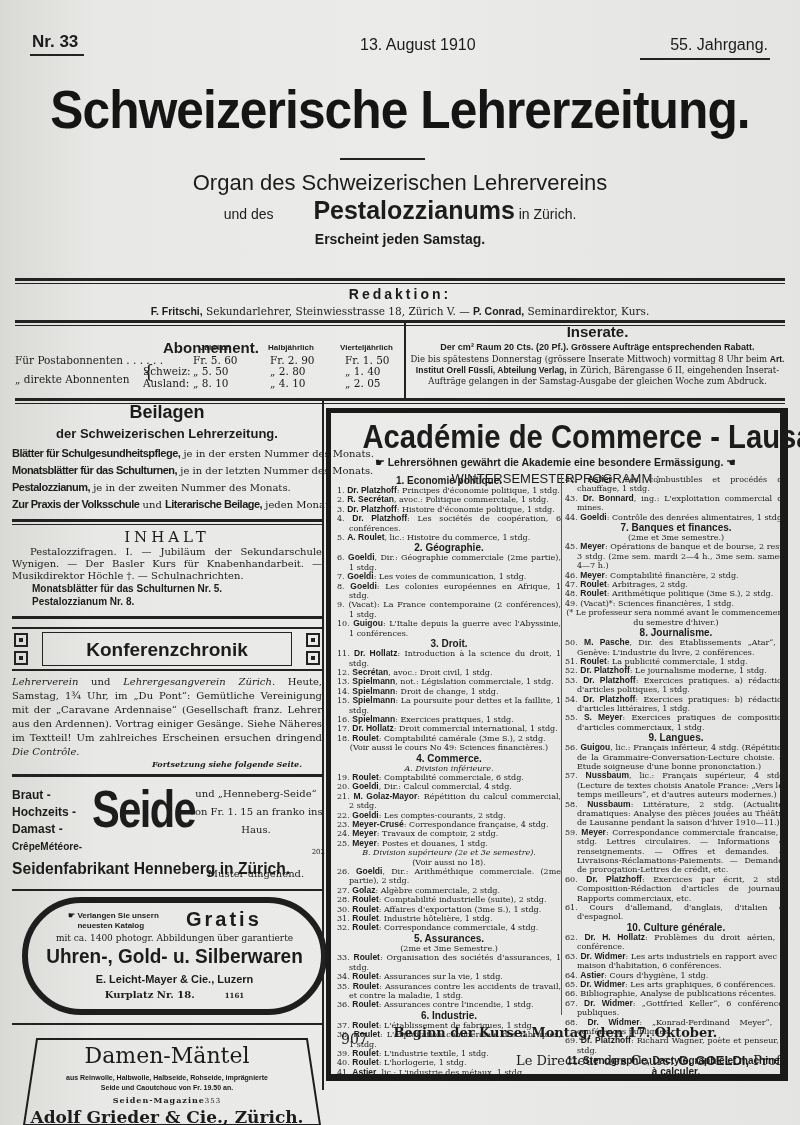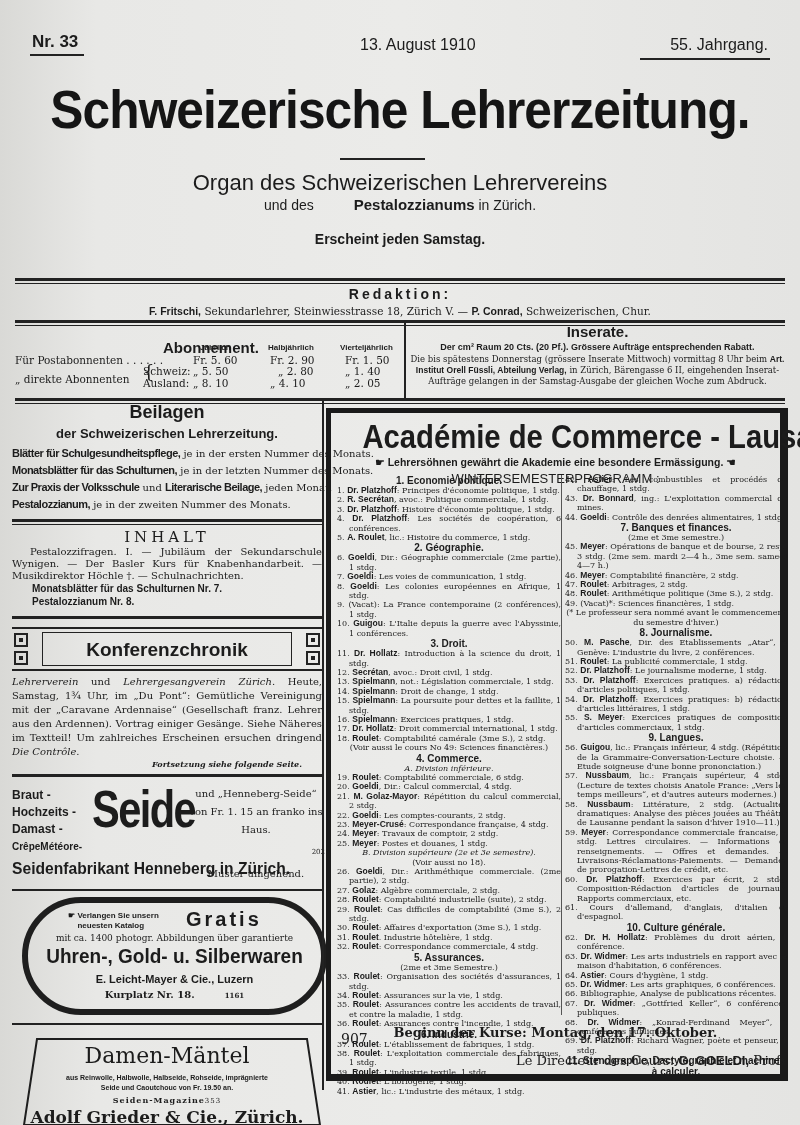--- a/index.html
+++ b/index.html
@@ -17,21 +17,21 @@
   .mast-top { position: absolute; top: 32px; left: 30px; right: 20px; height: 30px; }
   .mast-top .nr { position: absolute; left: 0; top: 0; font: bold 17px "Liberation Sans", sans-serif; border-bottom: 2px solid #222; padding: 0 6px 2px 2px; }
   .mast-top .date { position: absolute; left: 330px; top: 4px; font: 16px "Liberation Sans", sans-serif; }
   .mast-top .jg { position: absolute; right: 10px; top: 4px; font: 16px "Liberation Sans", sans-serif; border-bottom: 2px solid #222; padding: 0 2px 4px 30px; }
   .mast-title { position: absolute; top: 78px; left: 0; width: 800px; text-align: center;
     font: bold 54px "Liberation Sans Narrow", "Liberation Sans", sans-serif; letter-spacing: -1px;
     transform: scaleX(0.92); transform-origin: center; color: #151515; }
   .mast-rule { position: absolute; top: 158px; left: 340px; width: 85px; border-top: 2px solid #222; }
   .organ { position: absolute; top: 170px; left: 0; width: 800px; text-align: center; font: 22px "Liberation Sans", sans-serif; }
   .undes { position: absolute; top: 196px; left: 0; width: 800px; text-align: center; font: 14px "Liberation Sans", sans-serif; }
-  .undes b { font-size: 15px; padding-left: 36px; }
+  .undes b { font-size: 25px; padding-left: 36px; }
   .erscheint { position: absolute; top: 231px; left: 0; width: 800px; text-align: center; font: bold 14px "Liberation Sans", sans-serif; }
 
   .dbl { position: absolute; left: 15px; right: 15px; border-top: 3px solid #222; }
   .dbl::after { content: ""; position: absolute; left: 0; right: 0; top: 2px; border-top: 1px solid #222; }
 
   .redaktion-h { position: absolute; top: 286px; left: 0; width: 800px; text-align: center; font: bold 14px "Liberation Sans", sans-serif; letter-spacing: 3px; }
   .redaktion-t { position: absolute; top: 305px; left: 0; width: 800px; text-align: center; font-size: 10.5px; }
   .redaktion-t b { font-family: "Liberation Sans", sans-serif; }
 
   
@@ -127,40 +127,40 @@
     <span>in Zürich.</span>
   </div>
   <div class="erscheint">Erscheint jeden Samstag.</div>
 
   <div class="dbl" style="top:278px"></div>
   <div class="redaktion-h">Redaktion:</div>
   <div class="redaktion-t">
     <b>F. Fritschi,</b>
     <span>Sekundarlehrer, Steinwiesstrasse 18, Zürich V. —</span>
     <b>P. Conrad,</b>
-    <span>Schweizerischen, Chur.</span>
+    <span>Seminardirektor, Kurs.</span>
   </div>
   <div class="dbl" style="top:320px"></div>
 
   <div class="abo">
     <h3>Abonnement.</h3>
     <span class="hdr" style="left:185px">Jährlich</span>
     <span class="hdr" style="left:253px">Halbjährlich</span>
     <span class="hdr" style="left:325px">Vierteljährlich</span>
 
     <span class="row" style="left:0;top:31px">Für Postabonnenten . . . . . .</span>
     <span class="row" style="left:178px;top:31px">Fr. 5. 60</span>
     <span class="row" style="left:255px;top:31px">Fr. 2. 90</span>
     <span class="row" style="left:330px;top:31px">Fr. 1. 50</span>
 
     <span class="row" style="left:0;top:50px">„ direkte Abonnenten</span>
     <span class="row" style="left:128px;top:38px;font-size:18px">{</span>
     <span class="row" style="left:128px;top:42px">Schweiz:</span>
     <span class="row" style="left:178px;top:42px">„ 5. 50</span>
-    <span class="row" style="left:263px;top:42px">„ 2. 80</span>
+    <span class="row" style="left:255px;top:42px">„ 2. 80</span>
     <span class="row" style="left:330px;top:42px">„ 1. 40</span>
 
     <span class="row" style="left:128px;top:54px">Ausland:</span>
     <span class="row" style="left:178px;top:54px">„ 8. 10</span>
     <span class="row" style="left:255px;top:54px">„ 4. 10</span>
     <span class="row" style="left:330px;top:54px">„ 2. 05</span>
   </div>
   <div class="vline" style="left:404px;top:322px;height:76px"></div>
 
   <div class="inserate">
@@ -172,27 +172,27 @@
       <span>in Zürich, Bärengasse 6 II, eingehenden Inserat-Aufträge gelangen in der Samstag-Ausgabe der gleichen Woche zum Abdruck.</span>
     </div>
   </div>
   <div class="dbl" style="top:398px"></div>
 
   <div class="leftcol">
     <div class="beil-h1">Beilagen</div>
     <div class="beil-h2">der Schweizerischen Lehrerzeitung.</div>
     <div class="beil-line"><b>Blätter für Schulgesundheitspflege,</b><span> je in der ersten Nummer des Monats.</span></div>
     <div class="beil-line"><b>Monatsblätter für das Schulturnen,</b><span> je in der letzten Nummer des Monats.</span></div>
+    <div class="beil-line"><b>Pestalozzianum,</b><span> je in der zweiten Nummer des Monats.</span></div>
     <div class="beil-line"><b>Zur Praxis der Volksschule</b><span> und </span><b>Literarische Beilage,</b><span> jeden Monat.</span></div>
-    <div class="beil-line"><b>Pestalozzianum,</b><span> je in der zweiten Nummer des Monats.</span></div>
 
     <div class="rule2"></div>
     <div class="inhalt-h">INHALT</div>
     <div class="inhalt-t">Pestalozzifragen. I. — Jubiläum der Sekundarschule Wynigen. — Der Basler Kurs für Knabenhandarbeit. — Musikdirektor Höchle †. — Schulnachrichten.</div>
-    <div class="inhalt-b">Monatsblätter für das Schulturnen Nr. 7.</div>
+    <div class="inhalt-b">Monatsblätter für das Schulturnen Nr. 5.</div>
     <div class="inhalt-b">Pestalozzianum Nr. 8.</div>
     <div class="rule" style="margin-top:8px;border-top-width:3px"></div>
 
     <div class="konf-box">
       <span class="sq" style="left:2px;top:4px"></span>
       <span class="sq" style="left:2px;top:22px"></span>
       <span class="sq" style="right:2px;top:4px"></span>
       <span class="sq" style="right:2px;top:22px"></span>
       <div class="inner">Konferenzchronik</div>
     </div>
@@ -279,21 +279,20 @@
           <div class="item"><span>21. </span><b>M. Golaz-Mayor</b><span>: Répétition du calcul commercial, 2 stdg.</span></div>
           <div class="item"><span>22. </span><b>Goeldi</b><span>: Les comptes-courants, 2 stdg.</span></div>
           <div class="item"><span>23. </span><b>Meyer-Crusé</b><span>: Correspondance française, 4 stdg.</span></div>
           <div class="item"><span>24. </span><b>Meyer</b><span>: Travaux de comptoir, 2 stdg.</span></div>
           <div class="item"><span>25. </span><b>Meyer</b><span>: Postes et douanes, 1 stdg.</span></div>
           <div class="sub">B. Division supérieure (2e et 3e semestre).</div>
           <div class="note">(Voir aussi no 18).</div>
           <div class="item"><span>26. </span><b>Goeldi</b><span>, Dir.: Arithméthique commerciale. (2me partie), 2 stdg.</span></div>
           <div class="item"><span>27. </span><b>Golaz</b><span>: Algèbre commerciale, 2 stdg.</span></div>
           <div class="item"><span>28. </span><b>Roulet</b><span>: Comptabilité industrielle (suite), 2 stdg.</span></div>
-          <div class="item"><span>29. </span><b>Roulet</b><span>: Cas difficiles de comptabilité (3me S.), 2 stdg.</span></div>
           <div class="item"><span>30. </span><b>Roulet</b><span>: Affaires d'exportation (3me S.), 1 stdg.</span></div>
           <div class="item"><span>31. </span><b>Roulet</b><span>. Industrie hôtelière, 1 stdg.</span></div>
           <div class="item"><span>32. </span><b>Roulet</b><span>: Correspondance commerciale, 4 stdg.</span></div>
           <div class="sec">5. Assurances.</div>
           <div class="note">(2me et 3me Semestre.)</div>
           <div class="item"><span>33. </span><b>Roulet</b><span>: Organisation des sociétés d'assurances, 1 stdg.</span></div>
           <div class="item"><span>34. </span><b>Roulet</b><span>: Assurances sur la vie, 1 stdg.</span></div>
           <div class="item"><span>35. </span><b>Roulet</b><span>: Assurances contre les accidents de travail, et contre la maladie, 1 stdg.</span></div>
           <div class="item"><span>36. </span><b>Roulet</b><span>: Assurances contre l'incendie, 1 stdg.</span></div>
           <div class="sec">6. Industrie.</div>

